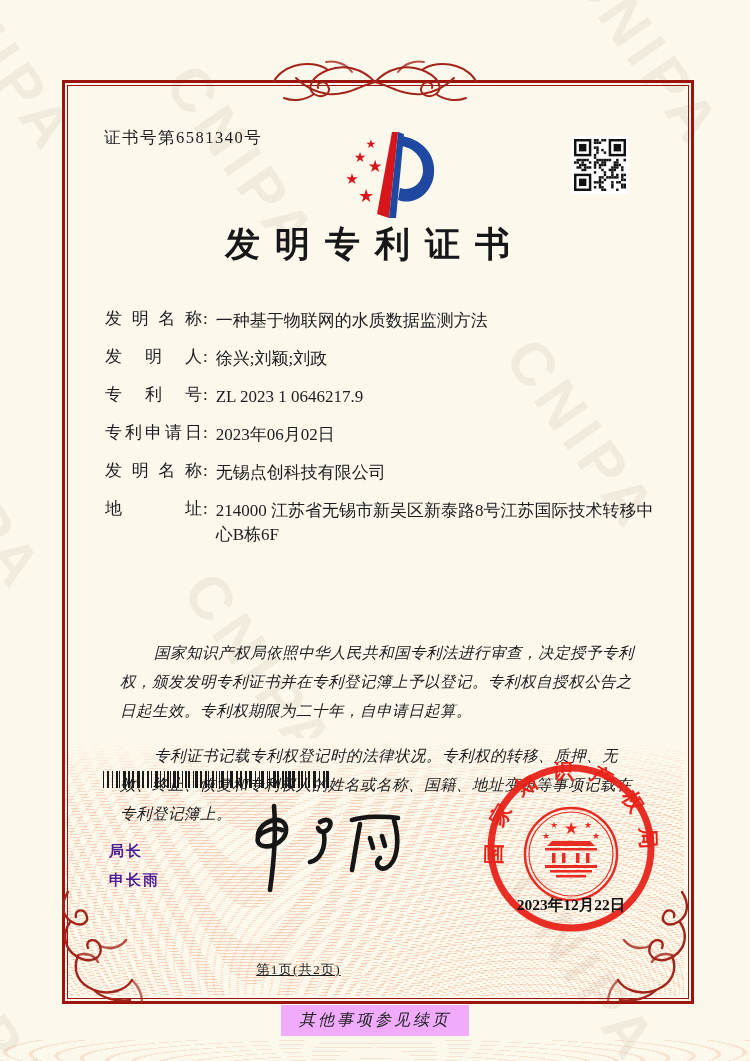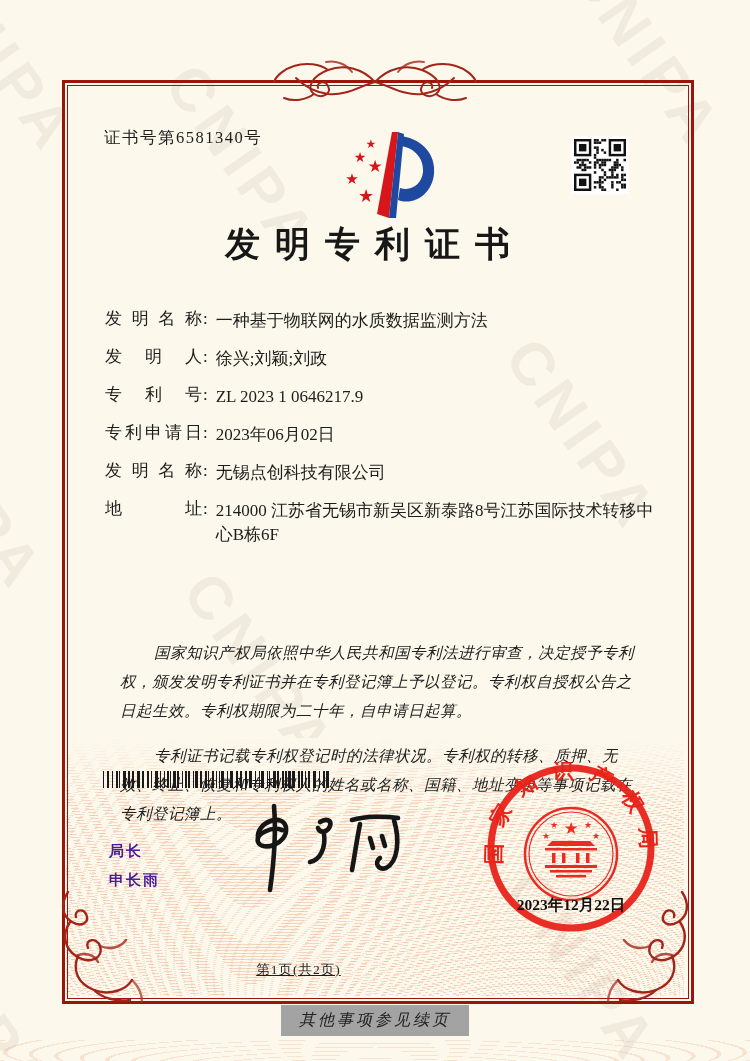--- a/index.html
+++ b/index.html
@@ -71,21 +71,21 @@
   .paras p{margin:16px;text-indent:2.2em;}
   
   .barcode{position:absolute;left:103px;top:771px;z-index:5;}
   .sig-label{position:absolute;left:109px;z-index:5;
     font-family:"Liberation Sans","DejaVu Sans",sans-serif;font-weight:600;font-size:15px;letter-spacing:2px;color:#4c1d95;}
   .sig-svg{position:absolute;left:228px;top:800px;z-index:5;}
   .seal{position:absolute;left:482px;top:762px;z-index:6;}
   .page-info{position:absolute;left:0;top:961px;width:597px;text-align:center;z-index:5;font-size:13.5px;letter-spacing:1px;text-decoration:underline;}
   .cont-box{
     position:absolute;left:375px;top:1005px;transform:translateX(-50%);z-index:5;
-    background:#a3a3a3;padding:5px 18px;font-size:16px;font-style:italic;letter-spacing:3px;color:#222;
+    background:#f0abfc;padding:5px 18px;font-size:16px;font-style:italic;letter-spacing:3px;color:#222;
   }
 </style>
 </head>
 <body>
 
 <div class="wm" style="left:-34px;top:-52px">CNIPA</div>
 <div class="wm" style="left:208px;top:52px">CNIPA</div>
 <div class="wm" style="left:612px;top:-58px">CNIPA</div>
 <div class="wm" style="left:-66px;top:386px">CNIPA</div>
 <div class="wm" style="left:548px;top:326px">CNIPA</div>

